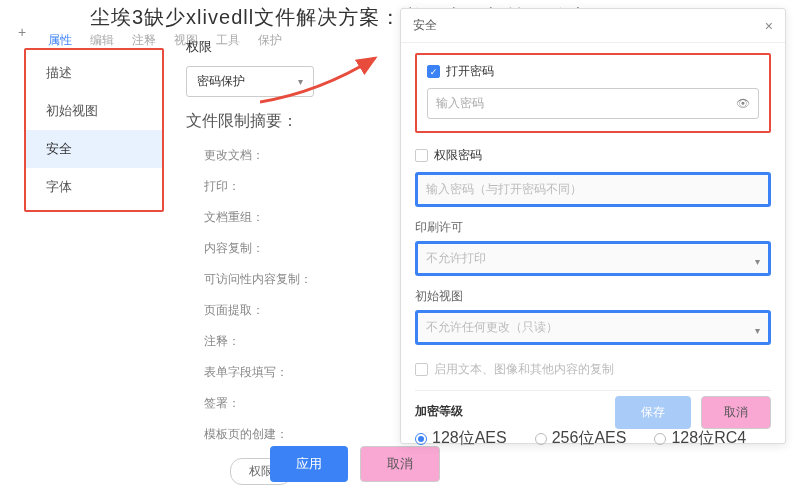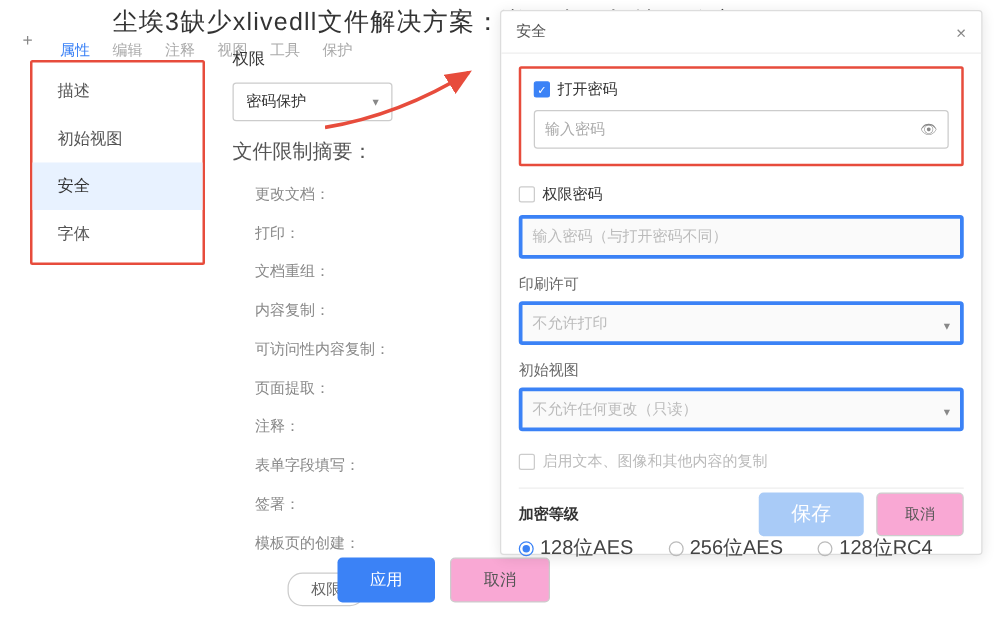--- a/index.html
+++ b/index.html
@@ -56,21 +56,21 @@
     
     .enc-section { }
     .enc-label { font-size: 12px; font-weight: 600; color: #333; margin-bottom: 8px; }
     .radio-row { display: flex; gap: 28px; }
     .radio-item { display: flex; align-items: center; gap: 5px; font-size: 16px; color: #444; }
     .radio { width: 12px; height: 12px; border: 1px solid #bbb; border-radius: 50%; display: flex; align-items: center; justify-content: center; }
     .radio.checked { border-color: #3b82f6; }
     .radio.checked::after { content: ""; width: 6px; height: 6px; background: #3b82f6; border-radius: 50%; }
     
     .modal-footer { position: absolute; bottom: 14px; right: 14px; display: flex; gap: 10px; }
-    .btn-save { padding: 7px 26px; background: #a9cbf7; color: #fff; border: none; border-radius: 4px; font-size: 16px; }
+    .btn-save { padding: 7px 26px; background: #a9cbf7; color: #fff; border: none; border-radius: 4px; font-size: 12px; }
   </style>
 </head>
 <body>
 
 <div class="page-title">尘埃3缺少xlivedll文件解决方案：详细步骤与技巧分享</div>
 
 <div class="plus-btn">+</div>
 
 <div class="top-tabs">
   <span>属性</span>

